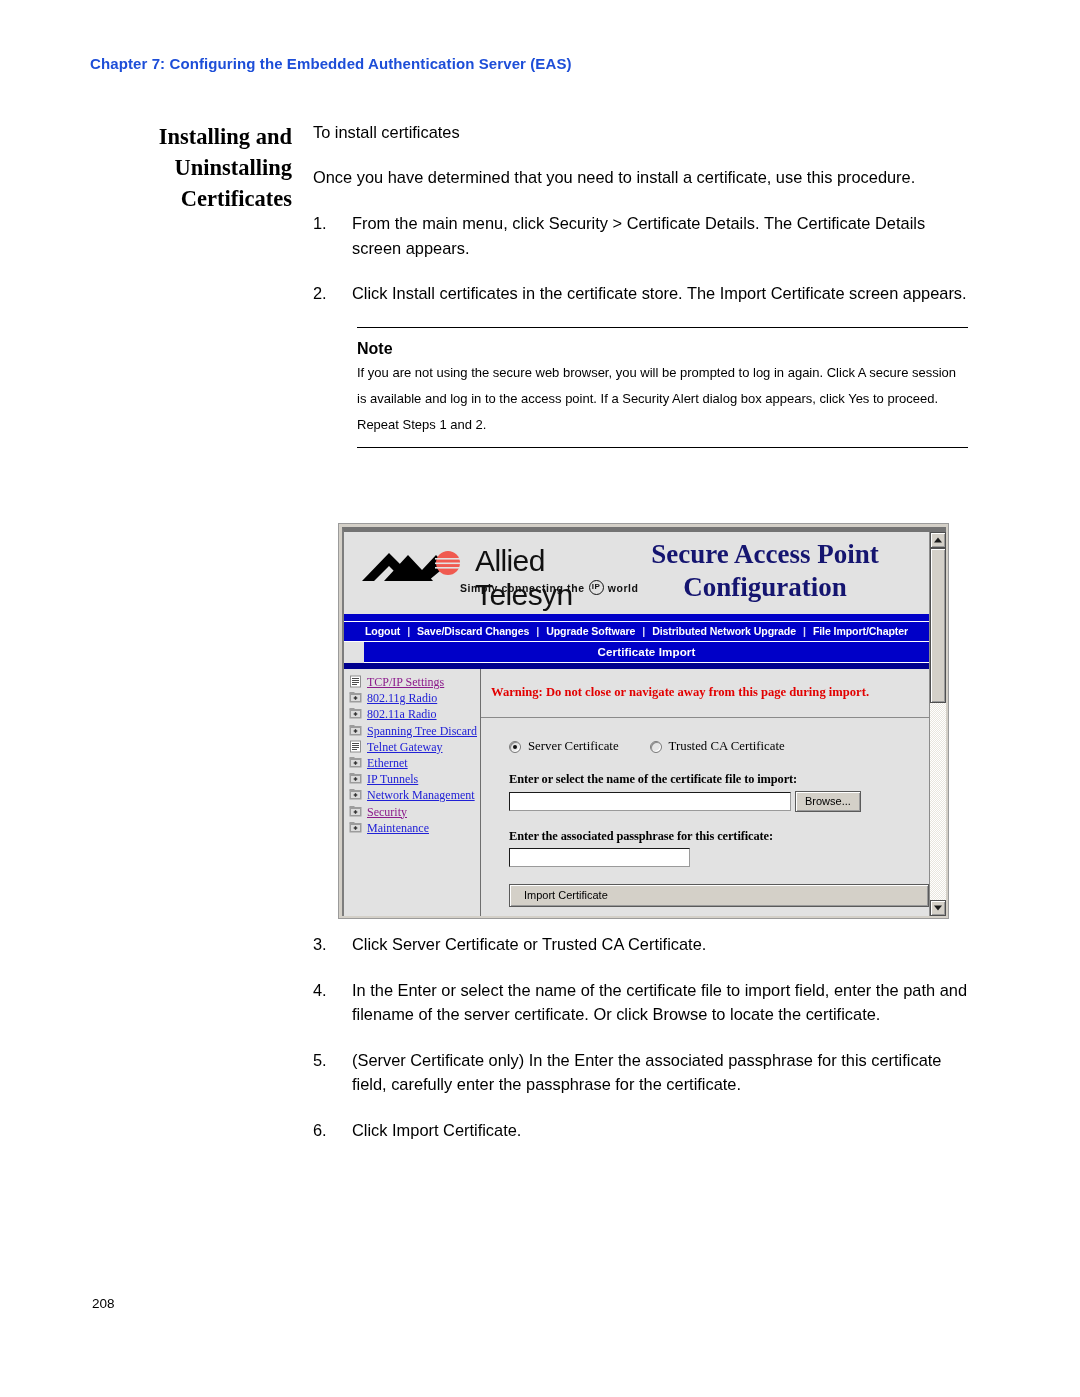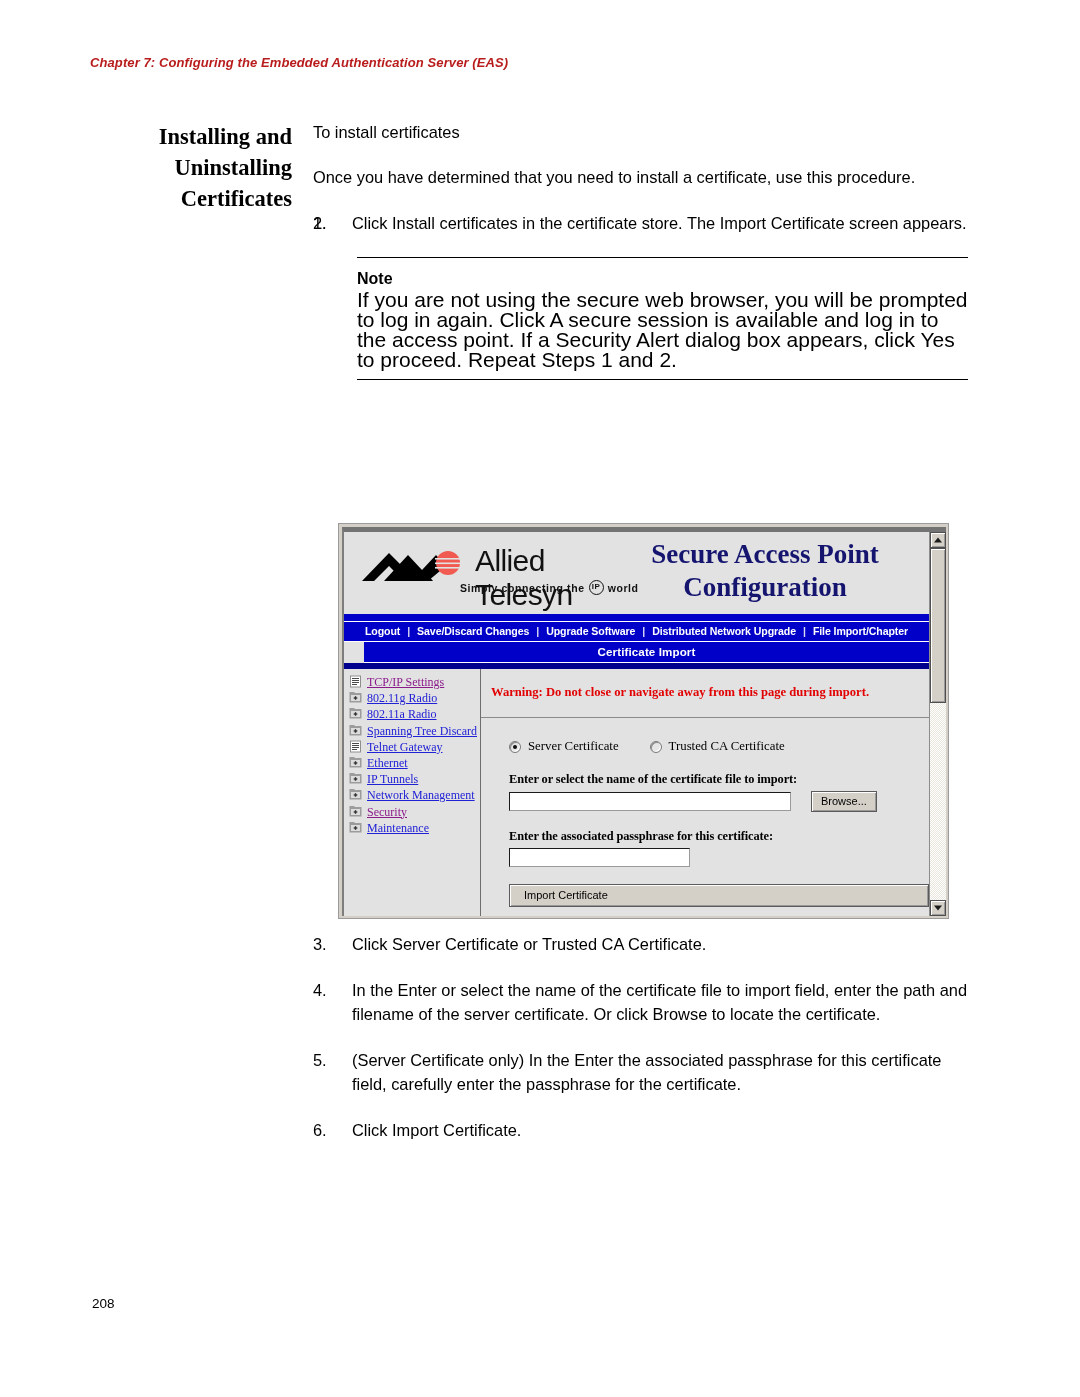--- a/index.html
+++ b/index.html
@@ -12,25 +12,24 @@
     color: #000000;
     position: relative;
     overflow: hidden;
   }
 
   
   .page-header {
     position: absolute;
     left: 90px; top: 55px;
     font-family: "Liberation Sans", sans-serif;
-    font-size: 13px;
+    font-size: 15px;
     font-weight: bold;
     letter-spacing: .1px;
-    color: #b91c1c;
-    font-style: italic;
+    color: #1d4ed8;
   }
   .page-number {
     position: absolute;
     left: 92px; top: 1296px;
     font-size: 13.5px;
     color: #000;
   }
 
   
   .section-head {
@@ -83,22 +82,22 @@
     border-bottom: 1.4px solid #000;
     padding: 10px 0 9px 0;
   }
   .note-title {
     font-size: 16px;
     font-weight: bold;
     line-height: 21px;
     margin-bottom: 1px;
   }
   .note-body {
-    font-size: 21px;
-    line-height: 20px;
+    font-size: 13px;
+    line-height: 26px;
   }
 
   
   .shot {
     position: absolute;
     left: 338px; top: 523px;
     width: 611px; height: 396px;
     background: #d4d0c8;
     border: 1px solid #9b9b9b;
     padding: 3px 2px 2px 3px;
@@ -282,21 +281,21 @@
     border-radius: 50%;
     background: #111;
   }
   .flabel {
     font-weight: bold;
     font-size: 12.4px;
     letter-spacing: -0.1px;
     margin-bottom: 4px;
     white-space: nowrap;
   }
-  .field-row { display: flex; align-items: center; gap: 20px; margin-bottom: 17px; }
+  .field-row { display: flex; align-items: center; gap: 4px; margin-bottom: 17px; }
   .tbox {
     background: #ffffff;
     border: 1.5px inset #9a9a9a;
     border-top-color: #6f6f6f;
     border-left-color: #6f6f6f;
     height: 19px;
   }
   .tbox.wide { width: 282px; }
   .tbox.narrow { width: 181px; }
   .btn {
@@ -369,20 +368,21 @@
 </div>
 
 <div class="body-col">
 
   <p class="para tight">To install certificates</p>
   <p class="para">Once you have determined that you need to install a certificate, use this procedure.</p>
 
   <ol class="steps">
     <li class="step">
       <span class="num">1.</span>
+      <span>From the main menu, click Security &gt; Certificate Details. The Certificate Details screen appears.</span>
     </li>
     <li class="step">
       <span class="num">2.</span>
       <span>Click Install certificates in the certificate store. The Import Certificate screen appears.</span>
     </li>
   </ol>
 
   <div class="note">
     <div class="note-title">Note</div>
     <div class="note-body">If you are not using the secure web browser, you will be prompted to log in again. Click A secure session is available and log in to the access point. If a Security Alert dialog box appears, click Yes to proceed. Repeat Steps 1 and 2.</div>

